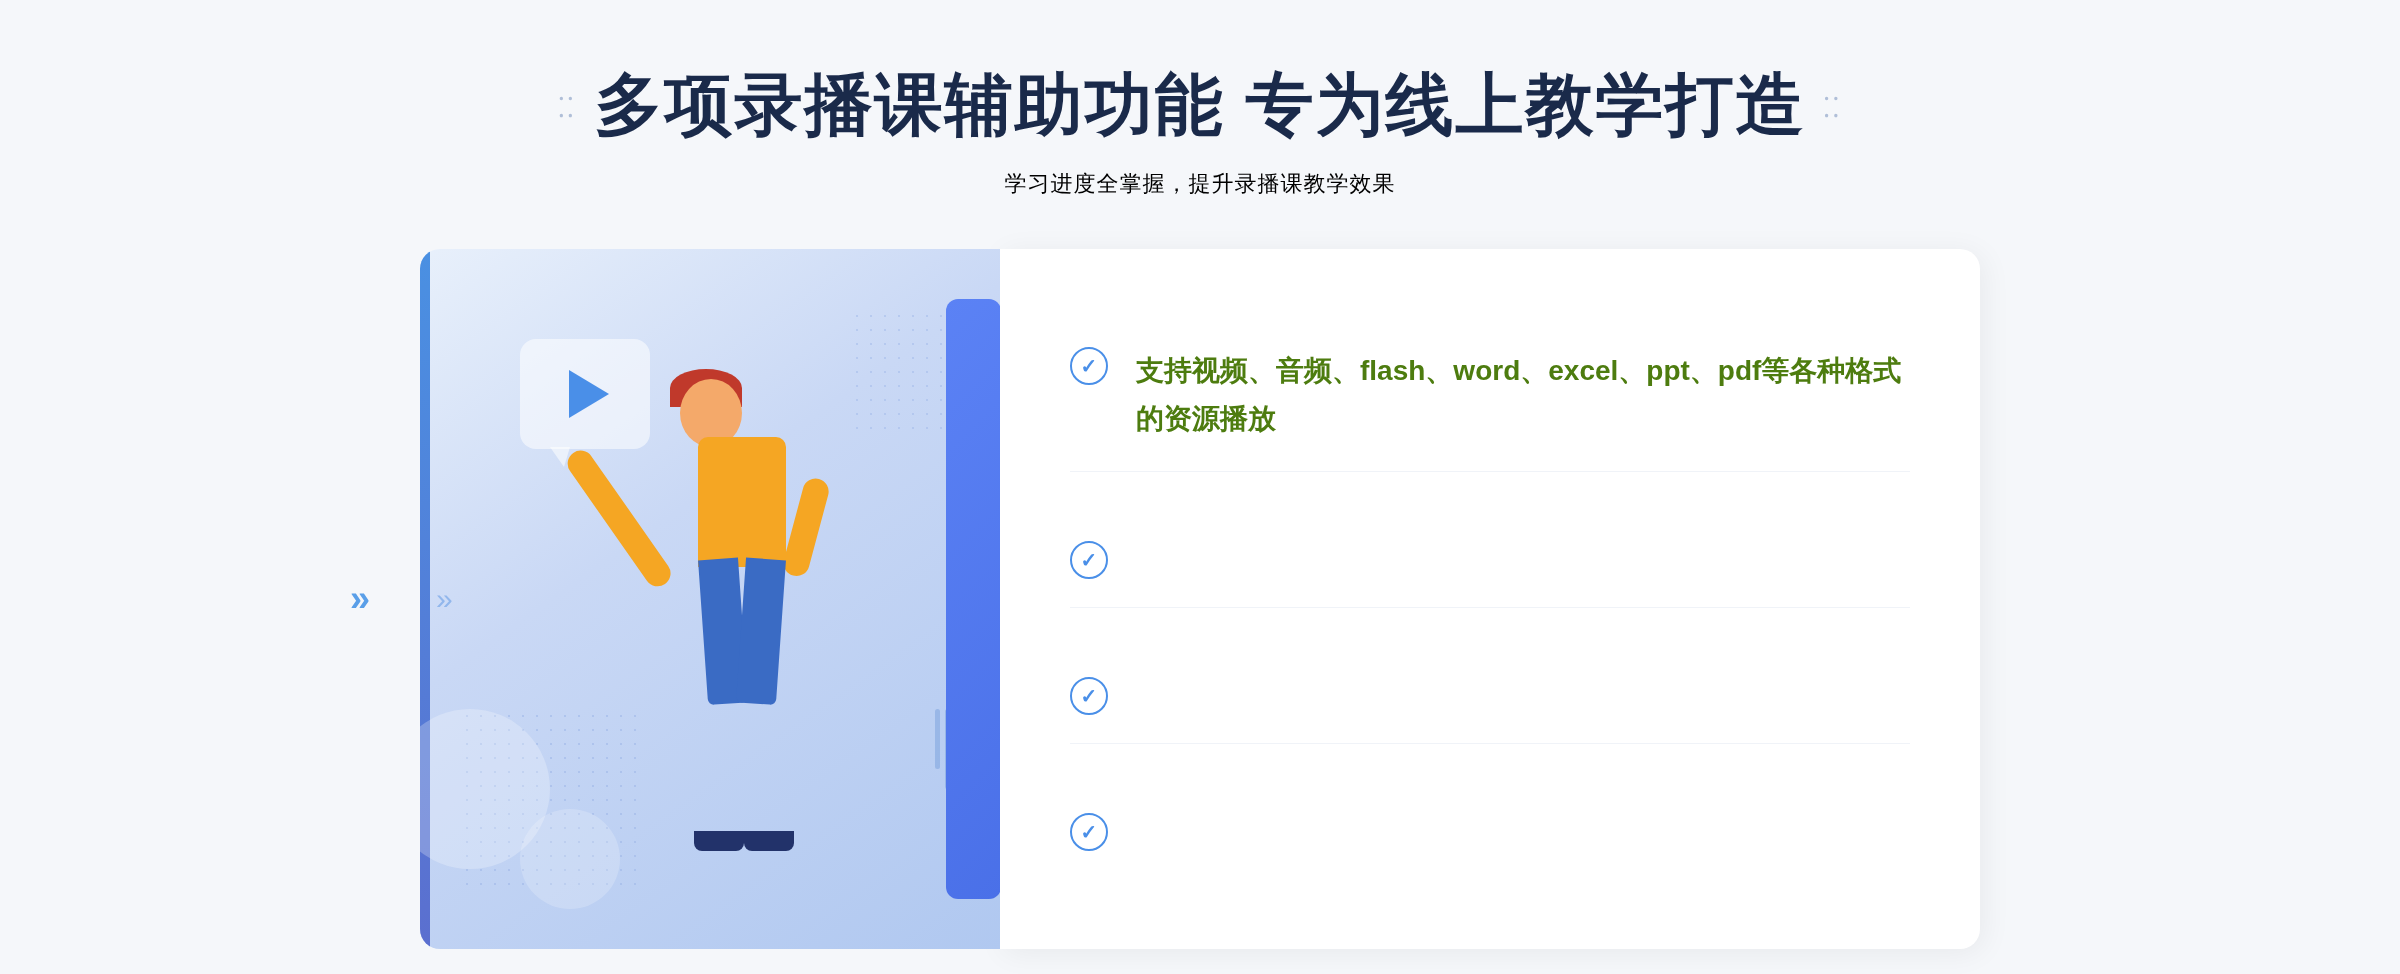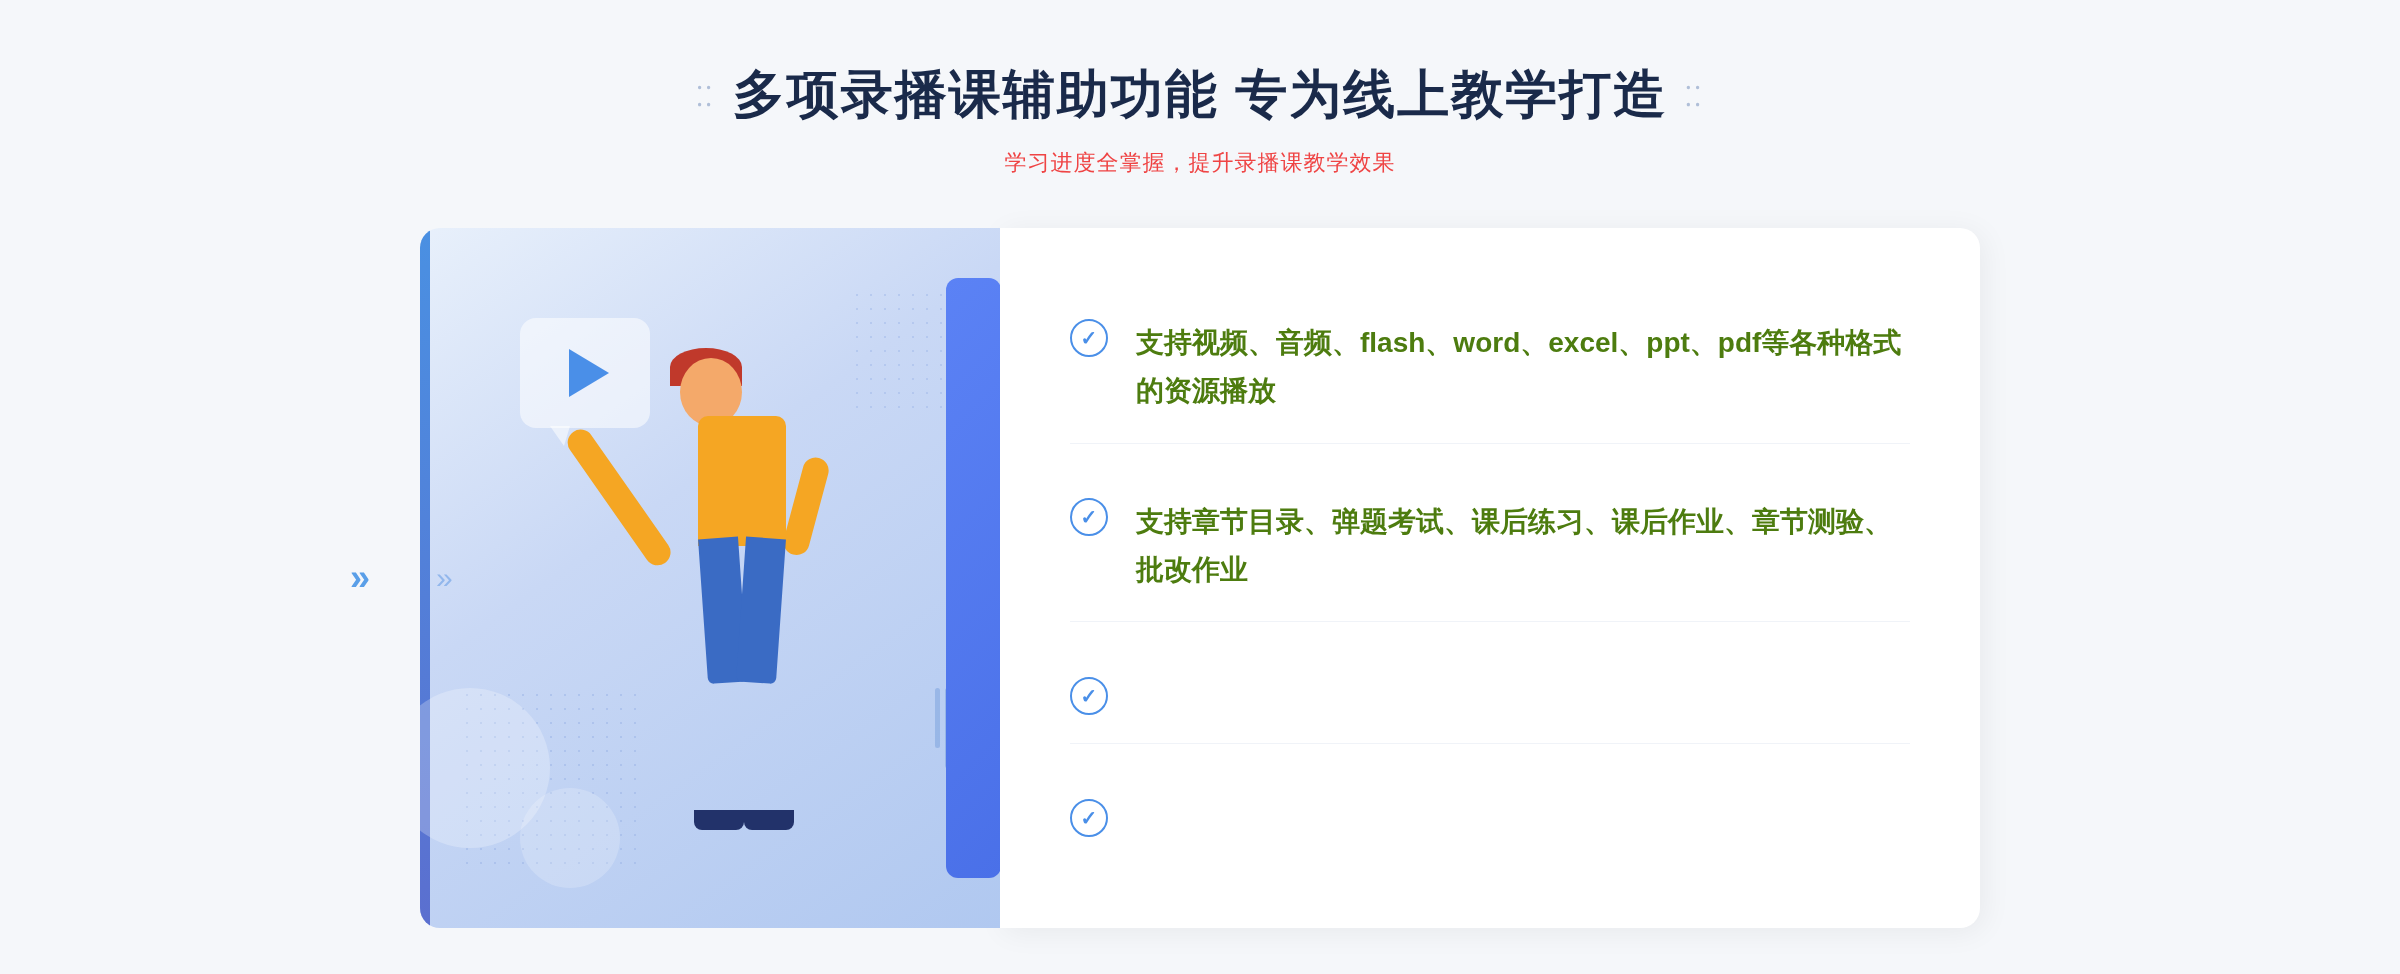--- a/index.html
+++ b/index.html
@@ -41,30 +41,30 @@
       margin-bottom: 18px;
     }
 
     .title-dots {
       color: #b0bfd8;
       font-size: 28px;
       letter-spacing: 3px;
     }
 
     .main-title {
-      font-size: 52px;
+      font-size: 68px;
       font-weight: 700;
       color: #1a2a4a;
       letter-spacing: 2px;
       text-align: center;
     }
 
     .subtitle {
       font-size: 22px;
-      color: #ef4444;
+      color: #000000;
       letter-spacing: 1px;
     }
 
     
     .main-content {
       display: flex;
       align-items: stretch;
       width: 1560px;
       gap: 0;
       position: relative;
@@ -399,21 +399,20 @@
         <div class="check-circle">
           <span class="check-mark">✓</span>
         </div>
         <p class="feature-text">支持视频、音频、flash、word、excel、ppt、pdf等各种格式的资源播放</p>
       </div>
 
       <div class="feature-item">
         <div class="check-circle">
           <span class="check-mark">✓</span>
         </div>
-        <p class="feature-text">支持章节目录、弹题考试、课后练习、课后作业、章节测验、批改作业</p>
       </div>
 
       <div class="feature-item">
         <div class="check-circle">
           <span class="check-mark">✓</span>
         </div>
       </div>
 
       <div class="feature-item">
         <div class="check-circle">

